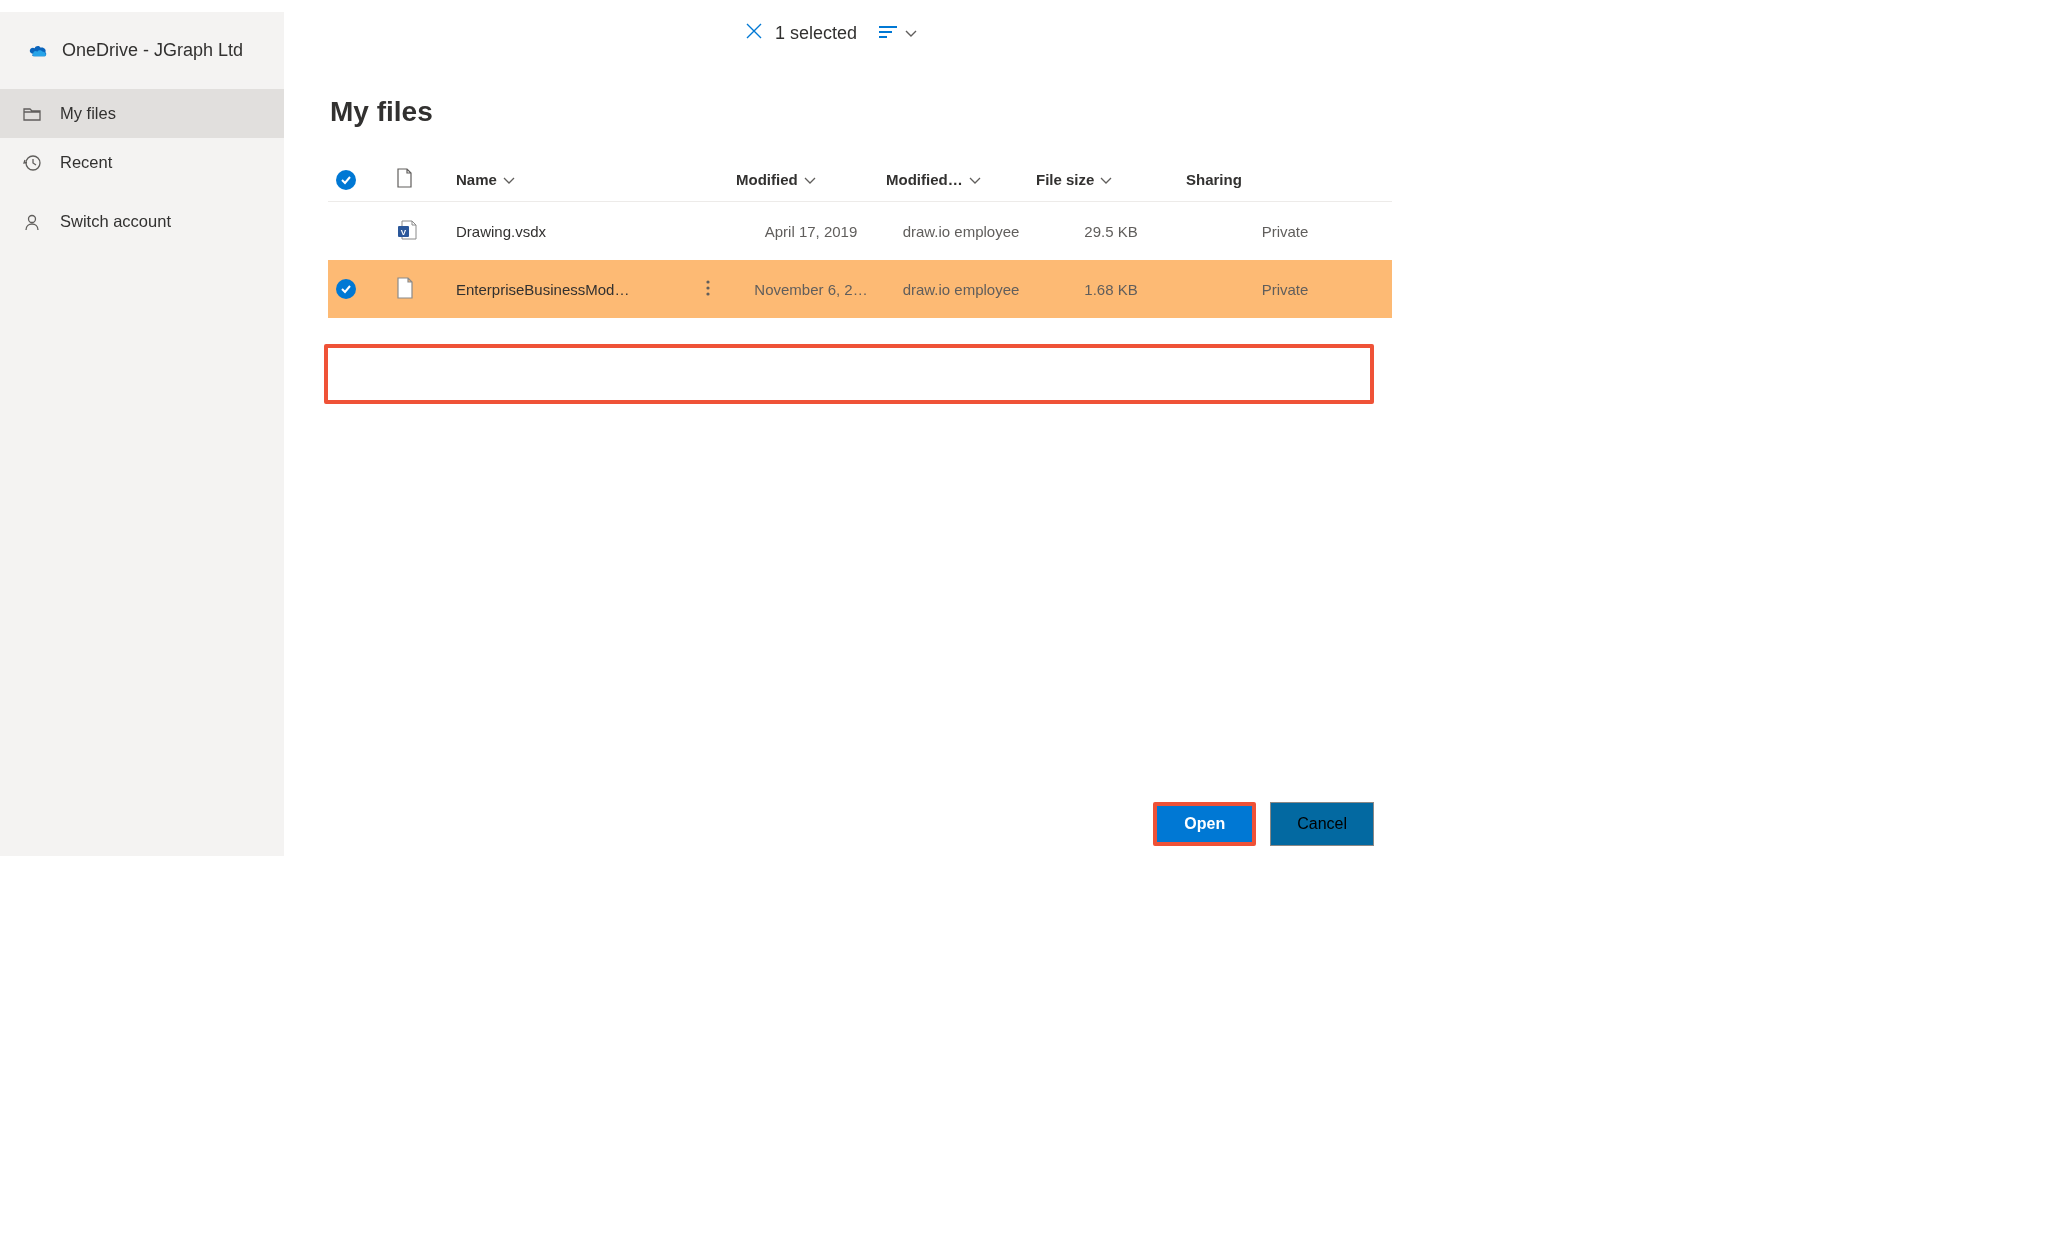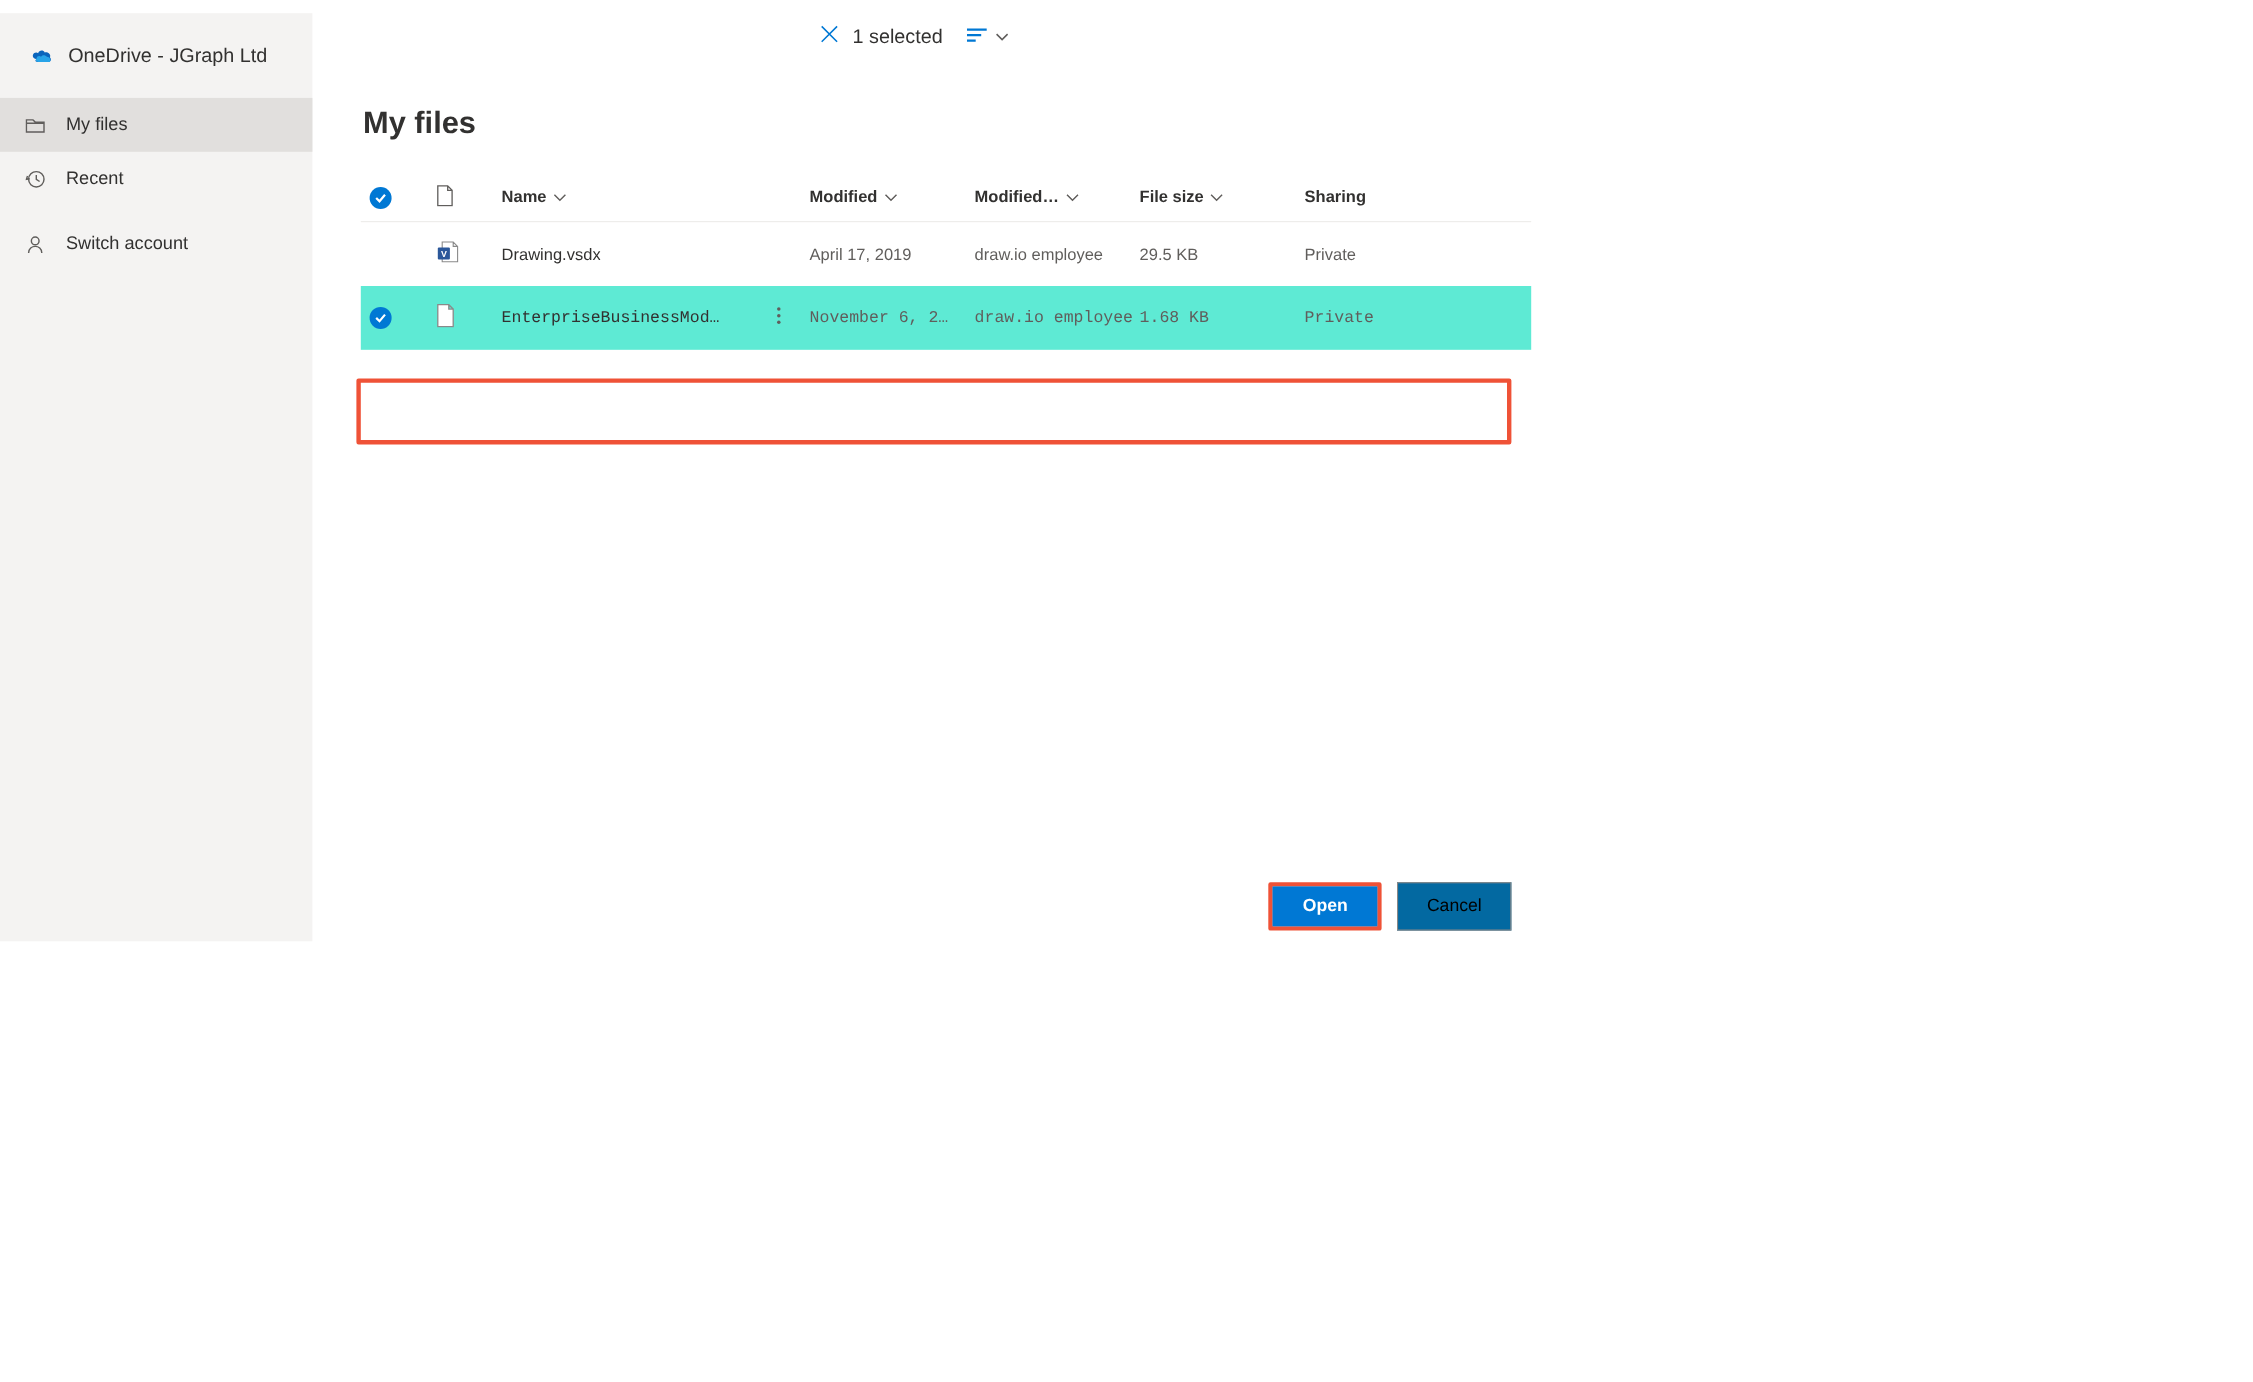--- a/index.html
+++ b/index.html
@@ -101,24 +101,23 @@
     font-weight: 600;
     font-size: 15px;
   }
   .col-header { display:flex; align-items:flex-start; gap:6px; cursor:pointer; }
   .tbody-row {
     height: 58px;
     font-size: 15px;
     position: relative;
   }
   .tbody-row.selected {
-    background: #5eead4;
-    font-family: Liberation Mono, monospace;
-  }
-  .tbody-row .muted { color: #605e5c; }
+    background: #fdba74;
+  }
+  .tbody-row .muted { color: #605e5c; text-align: center; }
   .check-circle {
     width: 20px; height: 20px; border-radius: 50%;
     background: #0078d4; display:flex; align-items:center; justify-content:center;
   }
   .name-cell { display:flex; align-items:center; gap:10px; position:relative; }
   .more-btn {
     position: relative;
     margin-left: auto;
     margin-right: 24px;
     cursor: pointer;

